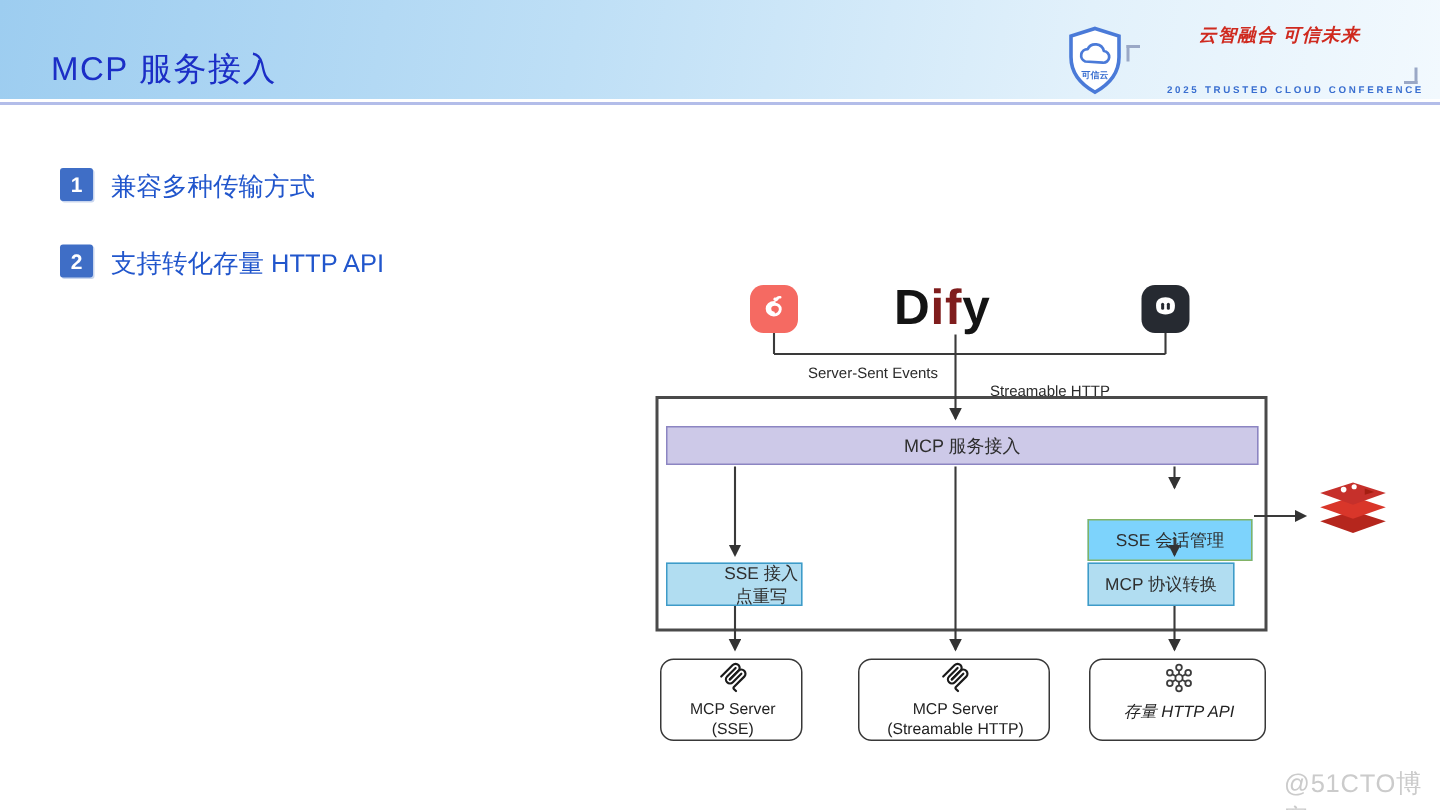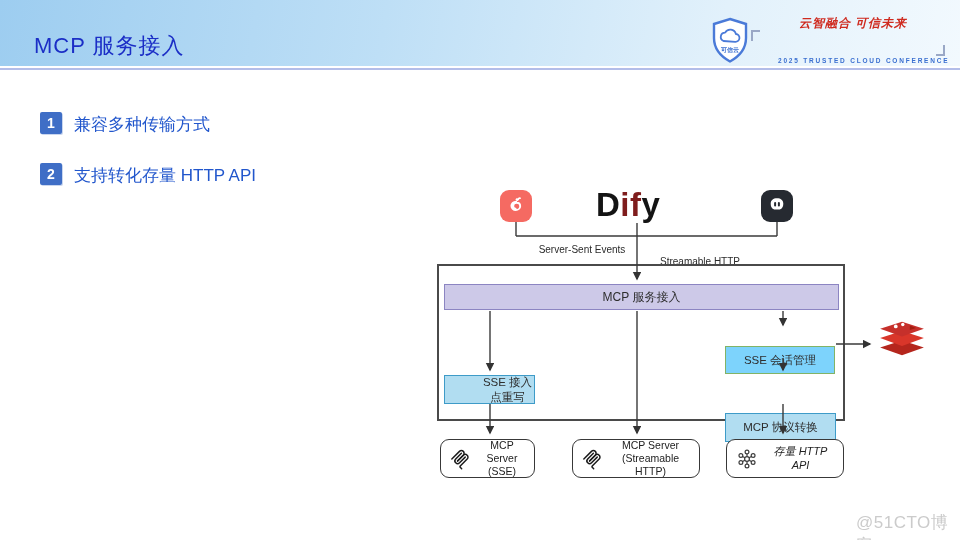--- a/index.html
+++ b/index.html
@@ -71,26 +71,26 @@
     border:2px solid #4a4a4a; background:#ffffff; }
 
   .node { position:absolute; display:flex; align-items:center; justify-content:center;
     font-size:11.5px; color:#2e2e2e; text-align:center; }
   .node-router { left:444px; top:284px; width:395px; height:26px;
     background:#cdc9e8; border:1px solid #8c85c2; font-size:12px; }
   .node-green  { left:725px; top:330px; width:110px; height:28px;
     background:#7dd3fc; border:1px solid #82b366;margin-top:16px; }
   .node-blue-l { left:444px; top:375px; width:91px; height:29px;
     background:#b1ddf1; border:1px solid #3e9bc8;padding-left:36px; }
-  .node-blue-r { left:725px; top:375px; width:111px; height:29px;
-    background:#b1ddf1; border:1px solid #3e9bc8;margin-top:38px; }
-
-  .backend { position:absolute; top:439px; height:39px; background:#fff;
+  .node-blue-r { left:725px; top:375px; width:98px; height:29px;
+    background:#b1ddf1; border:1px solid #3e9bc8; }
+
+  .backend { position:absolute; top:439px; height:55px; background:#fff;
     border:1.6px solid #383838; border-radius:9px; display:flex;
-    align-items:center; padding:0 6px 0 8px; gap:5px; }
+    align-items:center; padding:0 6px 0 8px; gap:5px;flex-direction:column; }
   .backend .bicon { flex:0 0 auto; display:flex; }
   .backend .btext { flex:1; text-align:center; font-size:10.5px; color:#222;
     line-height:1.25; }
   .backend-1 { left:440px; width:95px; }
   .backend-2 { left:572px; width:128px; }
   .backend-3 { left:726px; width:118px;font-style:italic; }
   .backend-3 .btext { font-size:11px; }
 
   .redis-box { position:absolute; left:877px; top:319px; width:50px; height:46px; }
 

